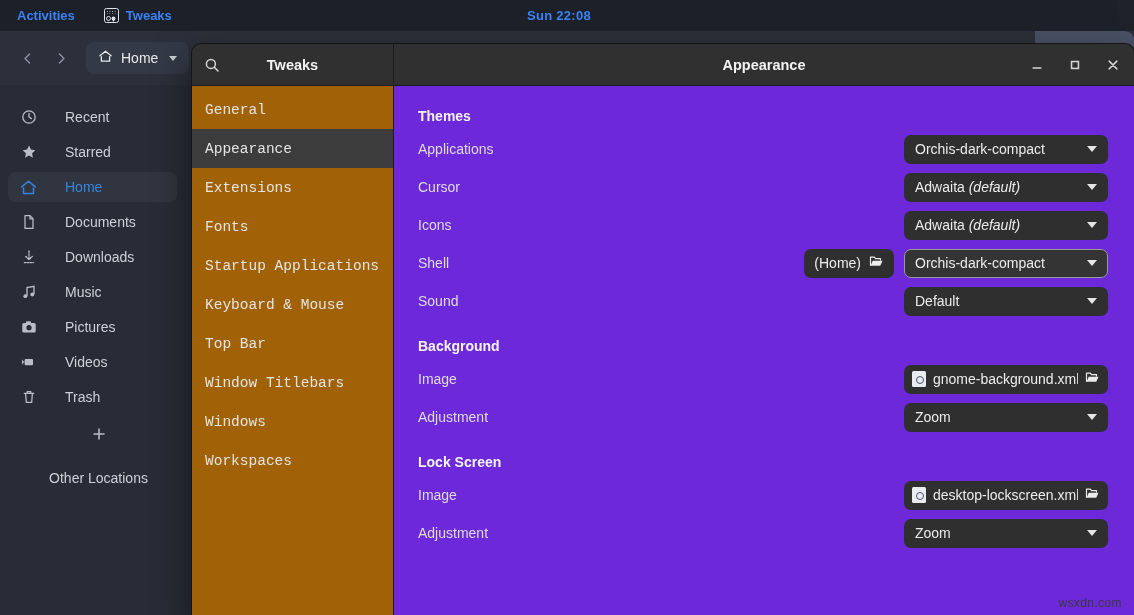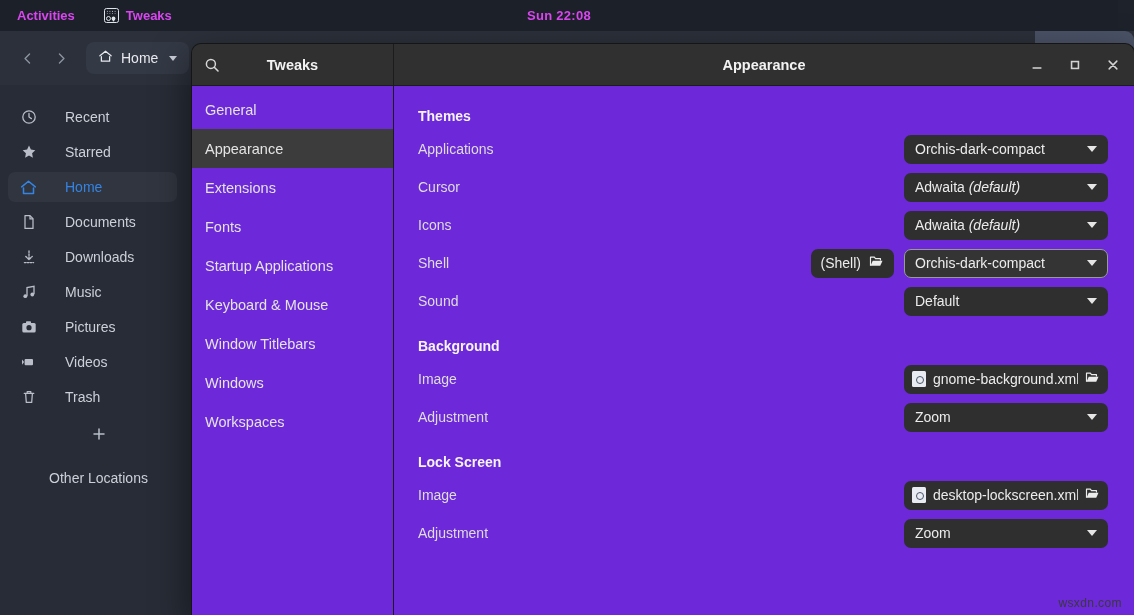--- a/index.html
+++ b/index.html
@@ -11,21 +11,21 @@
     font-family: "Liberation Sans", "DejaVu Sans", sans-serif;
     -webkit-font-smoothing: antialiased;
   }
   #screen { position: relative; width: 1134px; height: 615px; background: #1d222b; }
 
   
   .topbar {
     position: absolute; left: 0; top: 0; width: 1118px; height: 31px;
     background: #1b2029;
     display: flex; align-items: center;
-    color: #d946ef; font-size: 13px; font-weight: bold;
+    color: #3b82f6; font-size: 13px; font-weight: bold;
     z-index: 40;
   }
   .topbar .activities { margin-left: 9px; padding: 3px 8px; border-radius: 5px; }
   .topbar .appitem {
     display: flex; align-items: center; gap: 7px;
     margin-left: 13px; padding: 3px 8px; border-radius: 5px;
   }
   .topbar .clock {
     position: absolute; left: 0; right: 0; margin: 0 auto;
     width: 140px; text-align: center; font-size: 13px; font-weight: bold;
@@ -105,21 +105,21 @@
   }
   .tw-header-right { flex: 1; display: flex; align-items: center; position: relative; }
   .tw-title-right {
     position: absolute; left: 0; right: 0; text-align: center;
     color: #f2f2f2; font-size: 14.5px; font-weight: bold;
   }
   .wctrls { position: absolute; right: 10px; display: flex; align-items: center; gap: 16px; }
   .wctrl { width: 22px; height: 22px; display:flex; align-items:center; justify-content:center; color: #d4d4d4; }
 
   .tw-body { display: flex; height: 529px; }
-  .tw-nav { width: 202px; background: #6d28d9; border-right: 1px solid #1c1c1c; padding-top: 4px; }
+  .tw-nav { width: 202px; background: #a16207; border-right: 1px solid #1c1c1c; padding-top: 4px; font-family: Liberation Mono, monospace; }
   .tw-nav-item {
     height: 39px; display: flex; align-items: center; padding-left: 13px;
     color: #e4e4e4; font-size: 14.5px;
   }
   .tw-nav-item.sel { background: #3c3c3c; }
 
   .tw-content { flex: 1; background: #6d28d9; padding: 22px 26px 0 24px; }
   .sec-title { color: #f4f4f4; font-size: 14px; font-weight: bold; margin-bottom: 6px; }
   .sec-title.spaced { margin-top: 18px; }
   .row { height: 38px; display: flex; align-items: center; }
@@ -341,20 +341,23 @@
         <div class="tw-nav-item">
             <span>Fonts</span>
           </div>
         <div class="tw-nav-item">
             <span>Startup Applications</span>
           </div>
         <div class="tw-nav-item">
             <span>Keyboard &amp; Mouse</span>
           </div>
         <div class="tw-nav-item">
+            <span>Top Bar</span>
+          </div>
+        <div class="tw-nav-item">
             <span>Window Titlebars</span>
           </div>
         <div class="tw-nav-item">
             <span>Windows</span>
           </div>
         <div class="tw-nav-item">
             <span>Workspaces</span>
           </div>
       </div>
 
@@ -389,21 +392,21 @@
               <span class="val"><span>Adwaita </span><em>(default)</em></span>
               <span class="arrow"></span>
             </div>
           </div>
         </div>
 
         <div class="row">
           <div class="row-label">Shell</div>
           <div class="row-ctl">
             <div class="nonebtn">
-              <span>(Shell)</span>
+              <span>(Home)</span>
               <span>
                 <svg width="15" height="15" viewBox="0 0 16 16">
                     <path d="M1.6 12.6V3.4h4.1l1.2 1.5h5.3v1.9" fill="none" stroke="currentColor" stroke-width="1.25" stroke-linejoin="round"></path>
                     <path d="M1.6 12.6 4 7.3h10.4l-2.4 5.3z" fill="currentColor"></path>
                   </svg>
               </span>
             </div>
             <div class="combo focused">
               <span class="val">Orchis-dark-compact</span>
               <span class="arrow"></span>

